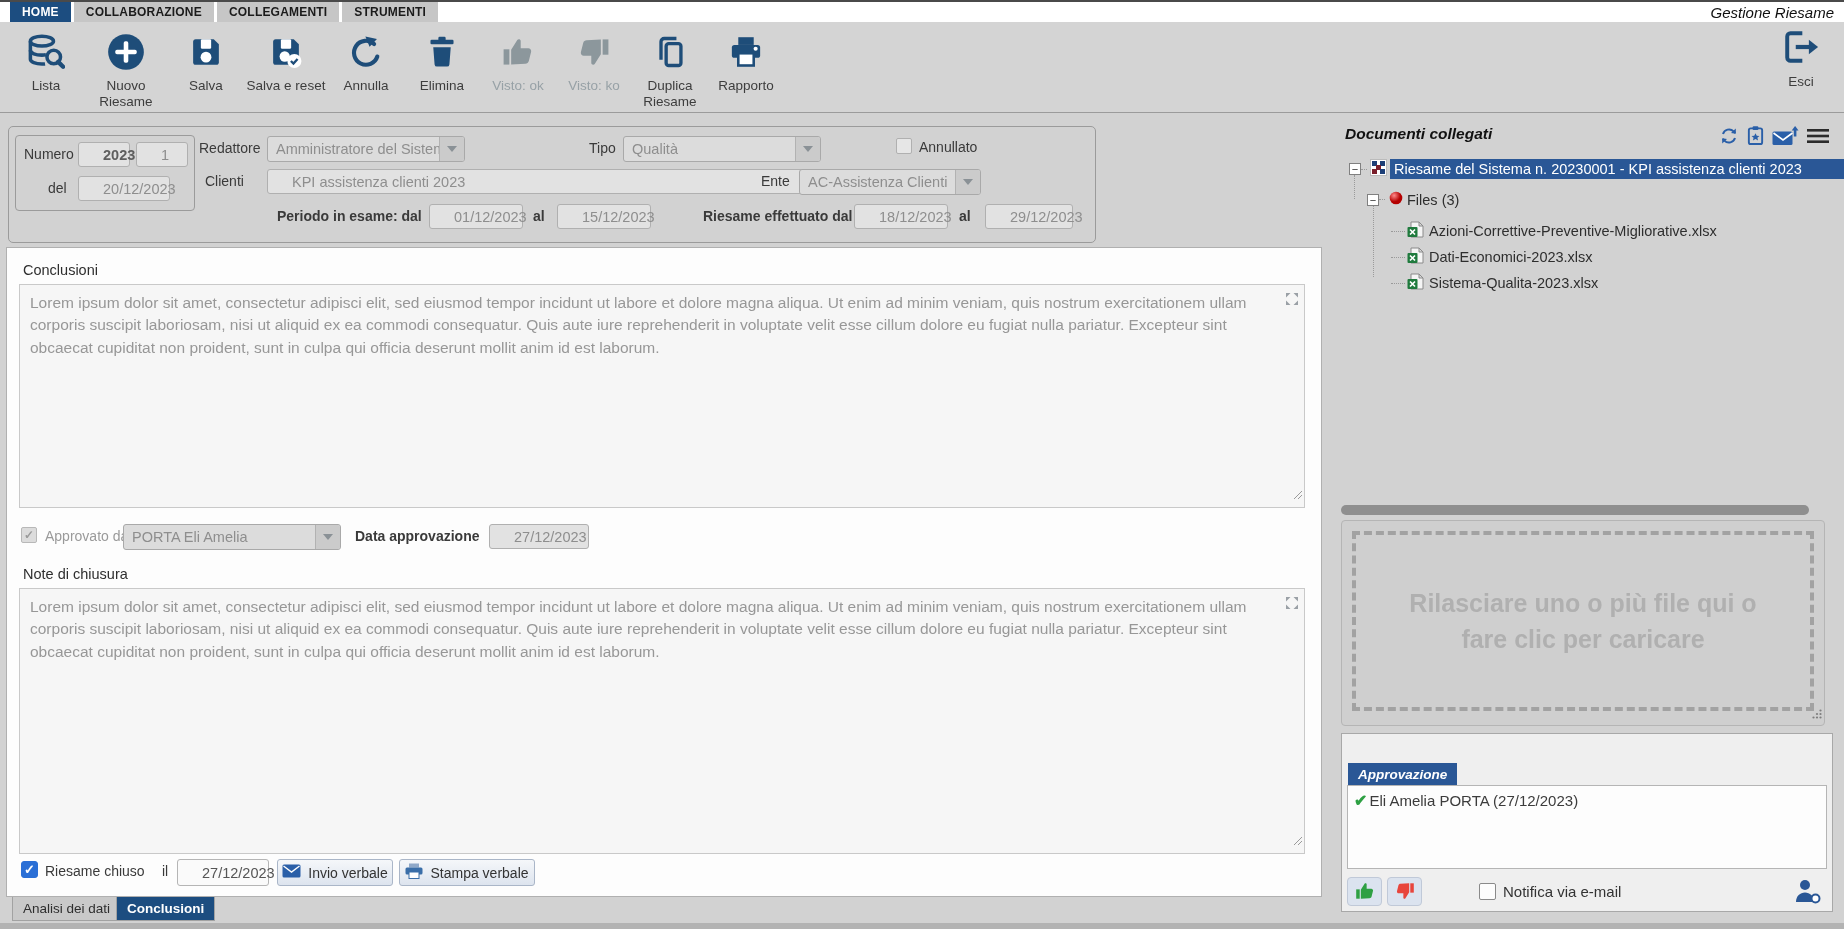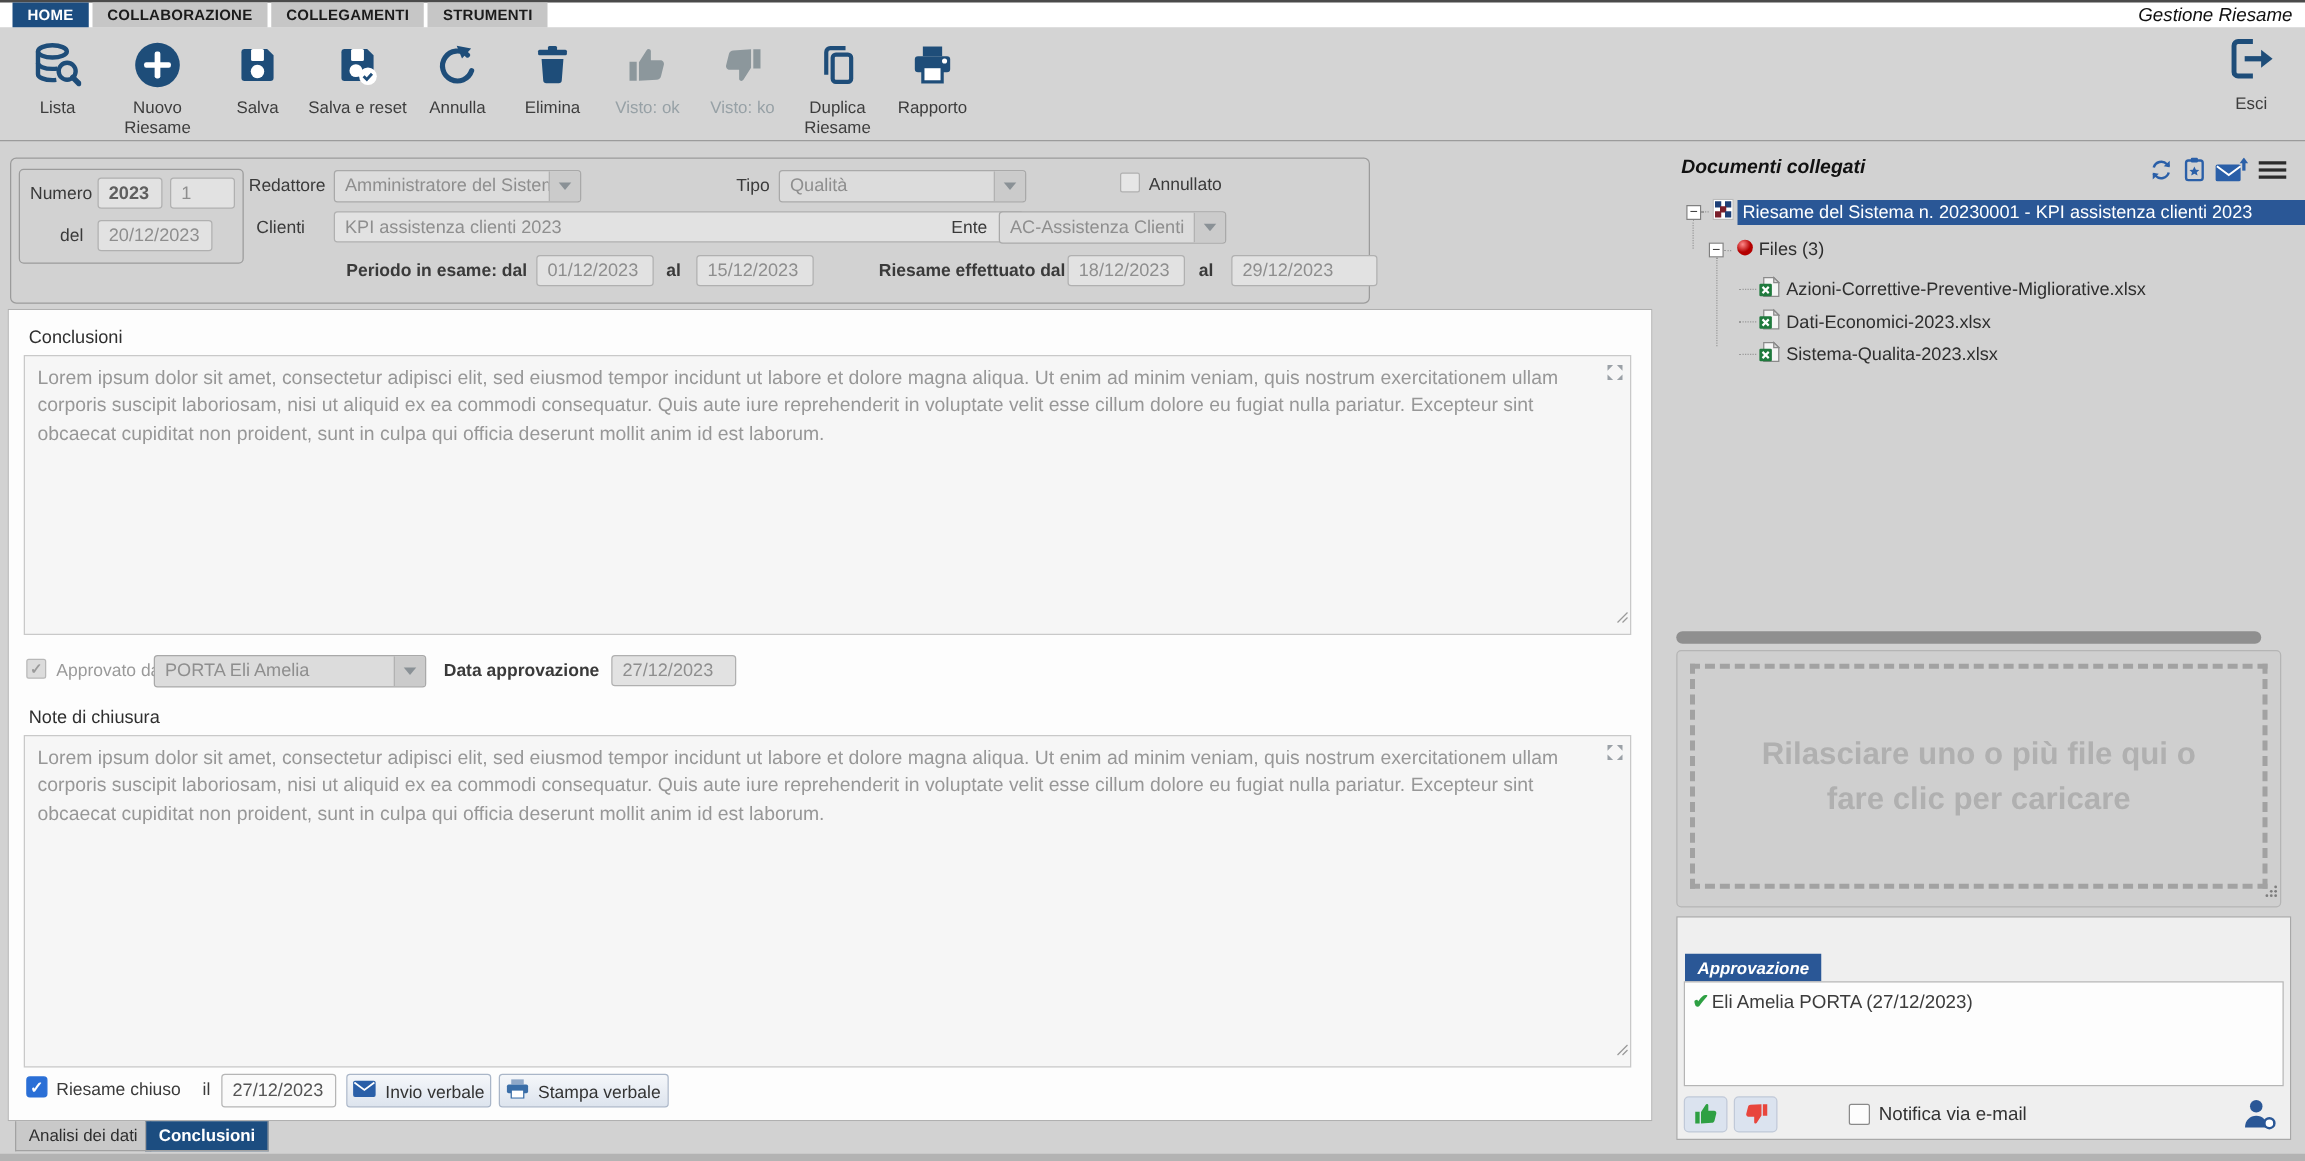--- a/index.html
+++ b/index.html
@@ -27,21 +27,21 @@
   .exit{position:absolute;right:8px;top:28px;width:70px;display:flex;flex-direction:column;align-items:center;cursor:pointer;}
   .exit .tlabel{font-size:13.5px;color:#3d3d3d;margin-top:4px;}
 
   
   .formbox{position:absolute;left:8px;top:126px;width:1088px;height:117px;
     border:1px solid #9b9b9b;border-radius:5px;}
   .numbox{position:absolute;left:6px;top:8px;width:180px;height:76px;border:1px solid #9b9b9b;border-radius:4px;}
   .flab{position:absolute;font-size:14px;color:#3a3a3a;white-space:nowrap;}
   .flab.b{font-weight:600;}
   .finp{position:absolute;background:#e2e2e2;border:1px solid #b0b0b0;border-radius:3px;
-    color:#8e8e8e;font-size:14.5px;display:flex;align-items:center;padding-left:8px;height:25px;}
+    color:#8e8e8e;font-size:14.5px;display:flex;align-items:center;padding-left:24px;height:25px;}
   .fsel{position:absolute;background:#dcdcdc;border:1px solid #a9a9a9;border-radius:3px;
     color:#8e8e8e;font-size:14.5px;display:flex;align-items:center;height:26px;overflow:hidden;}
   .fsel .val{padding-left:8px;white-space:nowrap;overflow:hidden;flex:1;}
   .fsel .arr{width:25px;align-self:stretch;background:#cbcbcb;border-left:1px solid #b2b2b2;
     display:flex;align-items:center;justify-content:center;}
   .tri{width:0;height:0;border-left:5px solid transparent;border-right:5px solid transparent;
     border-top:6px solid #8a9196;}
   .cb{position:absolute;border-radius:2px;display:flex;align-items:center;justify-content:center;}
   .cb.empty{width:16px;height:16px;background:#e6e6e6;border:1px solid #b0b0b0;}
   .cb.graycheck{width:16px;height:16px;background:#dcdcdc;border:1px solid #b8b8b8;
@@ -271,21 +271,21 @@
         </span>
     </div>
 
     <span class="flab b" style="left:268px;top:81px;">Periodo in esame: dal</span>
     <div class="finp" style="left:420px;top:77px;width:94px;">01/12/2023</div>
     <span class="flab b" style="left:524px;top:81px;">al</span>
     <div class="finp" style="left:548px;top:77px;width:94px;">15/12/2023</div>
     <span class="flab b" style="left:694px;top:81px;">Riesame effettuato dal</span>
     <div class="finp" style="left:845px;top:77px;width:94px;">18/12/2023</div>
     <span class="flab b" style="left:950px;top:81px;">al</span>
-    <div class="finp" style="left:976px;top:77px;width:117px;">29/12/2023</div>
+    <div class="finp" style="left:976px;top:77px;width:88px;">29/12/2023</div>
   </div>
 
   <div class="panel">
     <span class="seclabel" style="left:16px;top:14px;">Conclusioni</span>
     <div class="textbox" style="left:12px;top:36px;width:1286px;height:224px;">
       <span>Lorem ipsum dolor sit amet, consectetur adipisci elit, sed eiusmod tempor incidunt ut labore et dolore magna aliqua. Ut enim ad minim veniam, quis nostrum exercitationem ullam corporis suscipit laboriosam, nisi ut aliquid ex ea commodi consequatur. Quis aute iure reprehenderit in voluptate velit esse cillum dolore eu fugiat nulla pariatur. Excepteur sint obcaecat cupiditat non proident, sunt in culpa qui officia deserunt mollit anim id est laborum.</span>
       <span class="expand-ic">
         <svg width="14" height="14" viewBox="0 0 14 14" fill="#9aa0a6">
           <polygon points="1,1 5.5,1 1,5.5"></polygon>
             <polygon points="13,1 13,5.5 8.5,1"></polygon>

